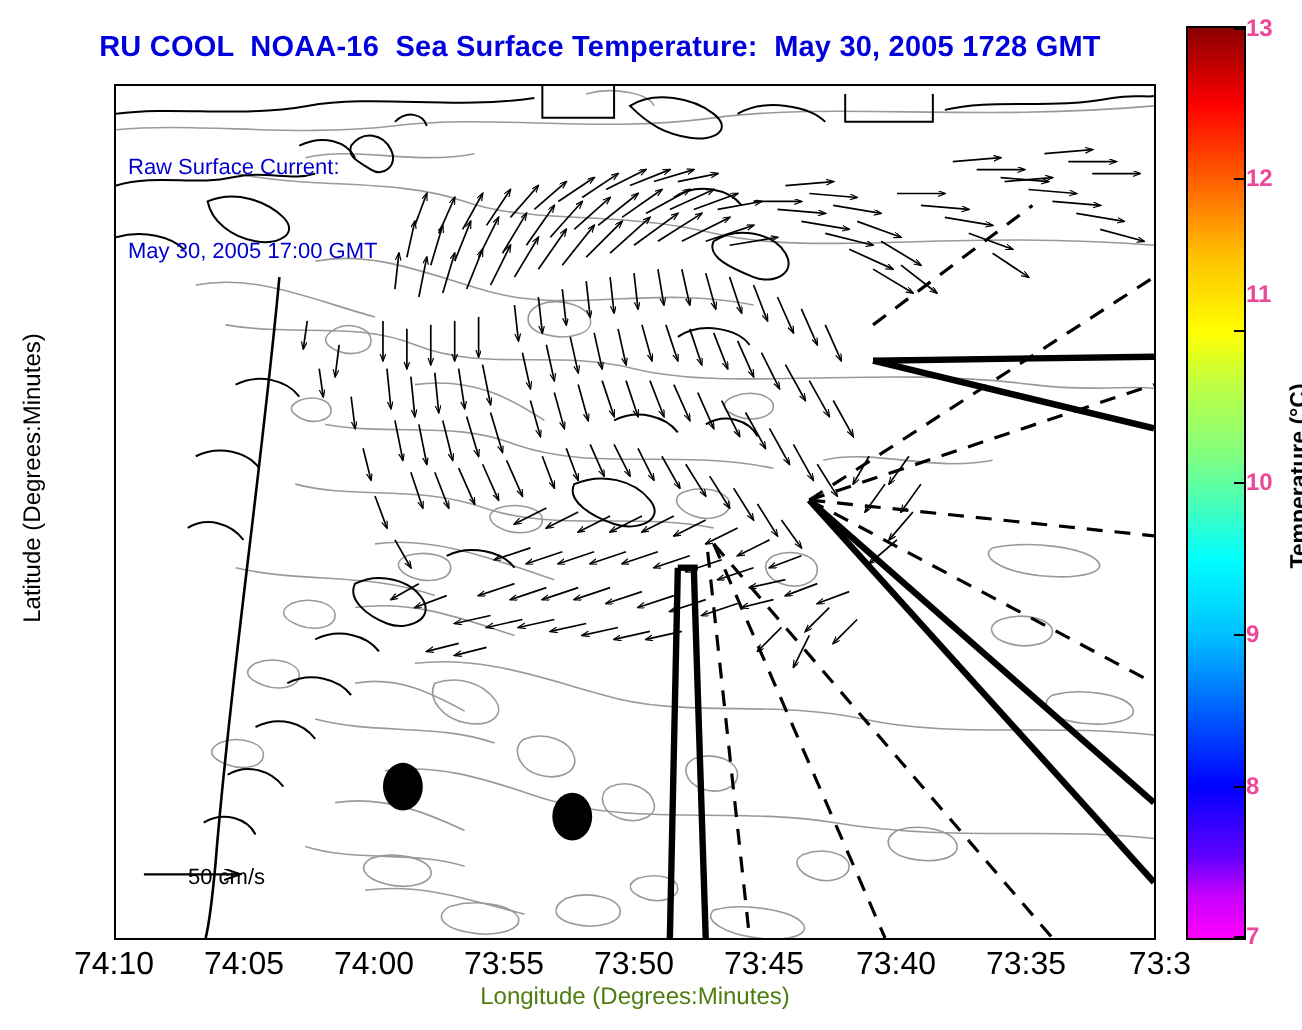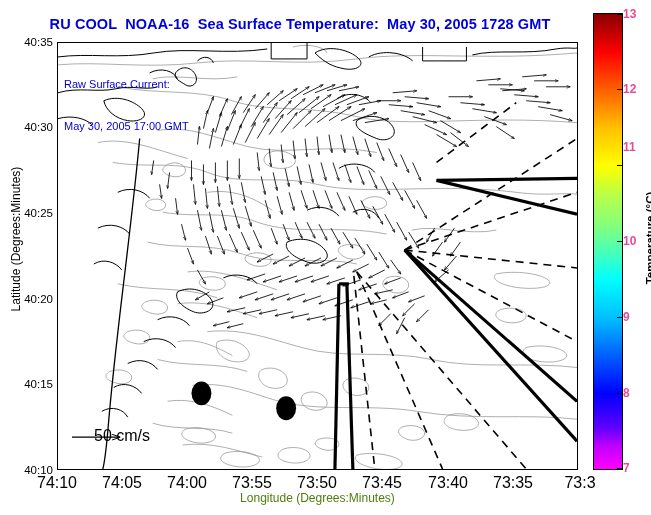--- a/index.html
+++ b/index.html
@@ -14,21 +14,21 @@
          white-space:pre;}
 
   
   #plot{position:absolute;left:57px;top:42px;width:521px;height:428px;
         border:1.4px solid #000;box-sizing:border-box;background:#fff;overflow:hidden;padding-left:32px;}
   #plotsvg{position:absolute;left:0;top:0;width:100%;height:100%;}
 
   
   #annot{position:absolute;left:6px;top:6px;color:#0000cc;font-size:11px;
          line-height:14px;white-space:pre;}
-  #scalelabel{position:absolute;left:36px;bottom:24px;font-size:16px;color:#000;}
+  #scalelabel{position:absolute;left:36px;bottom:24px;font-size:11px;color:#000;}
 
   
   .ytick{position:absolute;right:0;width:52px;text-align:right;
          font-size:11.5px;color:#000;transform:translateY(-50%);}
   #yticks{position:absolute;left:0;top:0;width:53px;height:515px;}
   .xtick{position:absolute;top:0;font-size:16px;color:#000;
          transform:translateX(-50%);white-space:nowrap;}
   #xticks{position:absolute;left:0;top:474px;width:651px;height:18px;}
 
   #ylabel{position:absolute;left:-94px;top:232px;width:220px;text-align:center;
@@ -63,28 +63,20 @@
   #cblabel{position:absolute;left:570px;top:232px;width:160px;text-align:center;
            font-size:11.5px;font-weight:bold;color:#000;transform:rotate(-90deg);}
 </style>
 </head>
 <body>
 
 <div id="root">
 
   <div id="title">RU COOL  NOAA-16  Sea Surface Temperature:  May 30, 2005 1728 GMT</div>
 
-  <div id="yticks">
-    <div class="ytick" style="top:42px">40:35</div>
-    <div class="ytick" style="top:127px">40:30</div>
-    <div class="ytick" style="top:213px">40:25</div>
-    <div class="ytick" style="top:299px">40:20</div>
-    <div class="ytick" style="top:384px">40:15</div>
-    <div class="ytick" style="top:470px">40:10</div>
-  </div>
   <div id="ylabel">Latitude (Degrees:Minutes)</div>
 
   <div id="xticks">
     <div class="xtick" style="left:57px">74:10</div>
     <div class="xtick" style="left:122px">74:05</div>
     <div class="xtick" style="left:187px">74:00</div>
     <div class="xtick" style="left:252px">73:55</div>
     <div class="xtick" style="left:317px">73:50</div>
     <div class="xtick" style="left:382px">73:45</div>
     <div class="xtick" style="left:448px">73:40</div>

